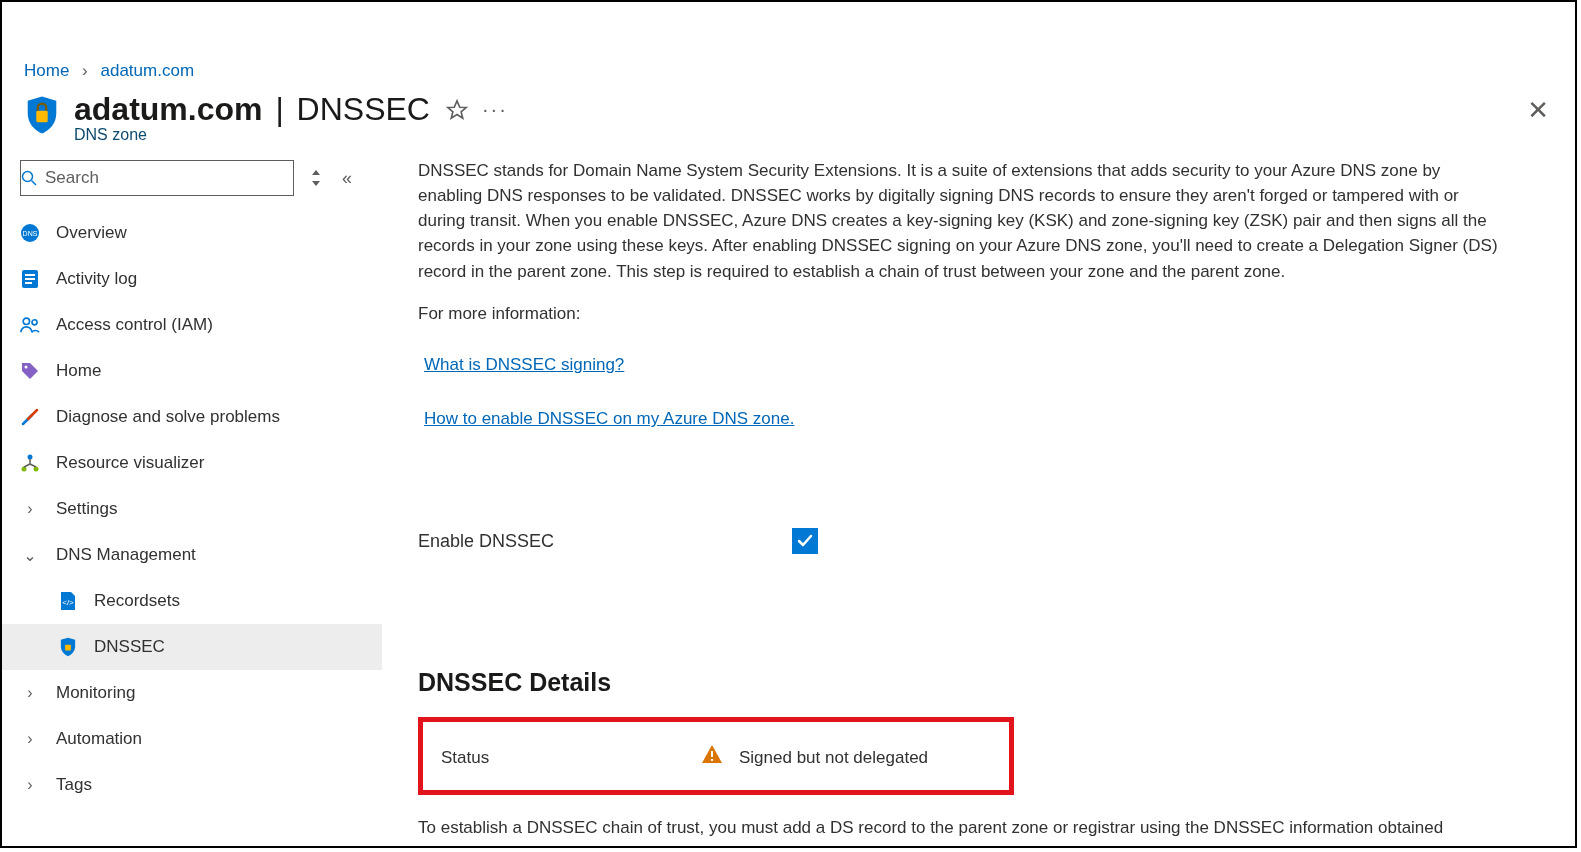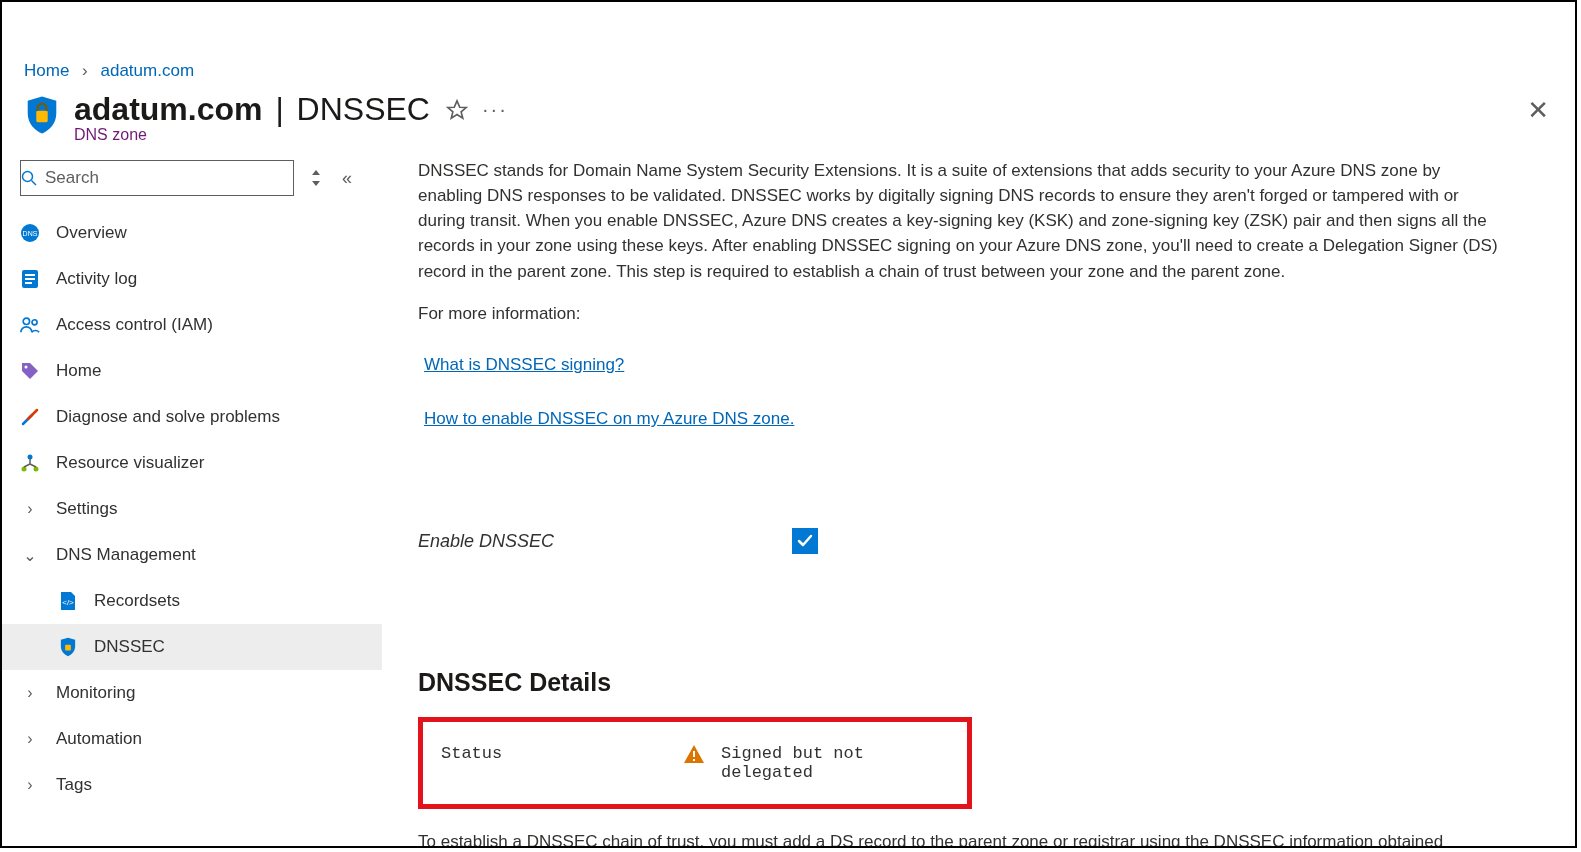--- a/index.html
+++ b/index.html
@@ -9,47 +9,47 @@
   .breadcrumb .sep{margin:0 8px;color:#605e5c;}
   .header{display:flex;align-items:flex-start;padding:2px 22px 14px 22px;}
   .header-icon{width:36px;height:40px;margin-right:14px;margin-top:4px;flex-shrink:0;}
   .title-block{flex-grow:1;}
   .title-line{display:flex;align-items:center;}
   .title-line h1{margin:0;font-size:32px;font-weight:600;color:#1b1a19;}
   .title-line .divider{font-size:32px;font-weight:400;margin:0 4px;color:#1b1a19;}
   .title-line .section{font-size:32px;font-weight:400;color:#1b1a19;}
   .star{margin-left:16px;color:#605e5c;cursor:pointer;display:inline-flex;}
   .dots{margin-left:14px;color:#605e5c;font-size:20px;cursor:pointer;letter-spacing:2px;display:inline-flex;}
-  .subtitle{font-size:16px;color:#701a75;margin-top:-2px;}
+  .subtitle{font-size:16px;color:#0c4a6e;margin-top:-2px;}
   .close-x{font-size:26px;color:#605e5c;cursor:pointer;margin-top:4px;padding-right:4px;}
   .body{display:flex;padding:0 18px;}
   .sidebar{width:362px;flex-shrink:0;padding-top:2px;}
   .search-row{display:flex;align-items:center;margin-bottom:14px;}
   .search-box{flex-grow:1;display:flex;align-items:center;border:1px solid #605e5c;height:34px;padding:0 0;max-width:272px;}
   .search-box svg{flex-shrink:0;}
   .search-box input{border:none;outline:none;font-size:17px;margin-left:6px;width:100%;color:#323130;}
   .search-box input::placeholder{color:#605e5c;}
   .reorder{margin-left:16px;color:#605e5c;display:inline-flex;cursor:pointer;}
   .collapse{margin-left:20px;color:#605e5c;cursor:pointer;font-size:18px;}
   .nav{list-style:none;margin:0 0 0 -18px;padding:0;width:380px;}
   .nav li{display:flex;align-items:center;height:46px;font-size:17px;padding-left:18px;box-sizing:border-box;cursor:pointer;}
   .nav li.sub{padding-left:56px;}
   .nav li.selected{background:#ededed;}
   .nav .nicon{width:20px;height:20px;margin-right:16px;display:inline-flex;align-items:center;justify-content:center;flex-shrink:0;}
   .nav .chevplace{width:20px;margin-right:16px;display:inline-flex;align-items:center;justify-content:center;color:#605e5c;font-size:16px;}
   .content{flex-grow:1;padding:0 0 0 36px;max-width:1090px;}
   .desc{font-size:17px;line-height:1.48;margin-bottom:20px;max-width:1080px;}
   .moreinfo{font-size:17px;margin-bottom:6px;}
   .link{color:#0067b8;text-decoration:underline;font-size:17px;display:block;margin-left:6px;line-height:1.55;margin-top:28px;}
-  .enable-row{display:flex;align-items:center;margin-top:96px;font-style:italic;}
+  .enable-row{display:flex;align-items:center;margin-top:96px;}
   .enable-label{font-size:18px;width:374px;}
   .checkbox{width:26px;height:26px;background:#0078d4;display:flex;align-items:center;justify-content:center;cursor:pointer;}
   .checkbox svg{stroke:#fff;}
   h2.details{font-size:25px;font-weight:700;margin:114px 0 20px 0;color:#1b1a19;}
-  .status-box{border:5px solid #e3131b;padding:22px 18px;display:flex;align-items:flex-start;width:554px;box-sizing:border-box;font-family:Liberation Mono, monospace;}
+  .status-box{border:5px solid #e3131b;padding:22px 18px;display:flex;align-items:flex-end;width:596px;box-sizing:border-box;}
   .status-label{font-size:17px;width:260px;}
   .warn-icon{margin-right:16px;}
   .status-value{font-size:17px;}
   .footer-text{font-size:17px;line-height:1.48;margin-top:20px;max-width:1060px;}
 </style>
 </head>
 <body>
 
 <div class="frame">
   <div class="breadcrumb">

